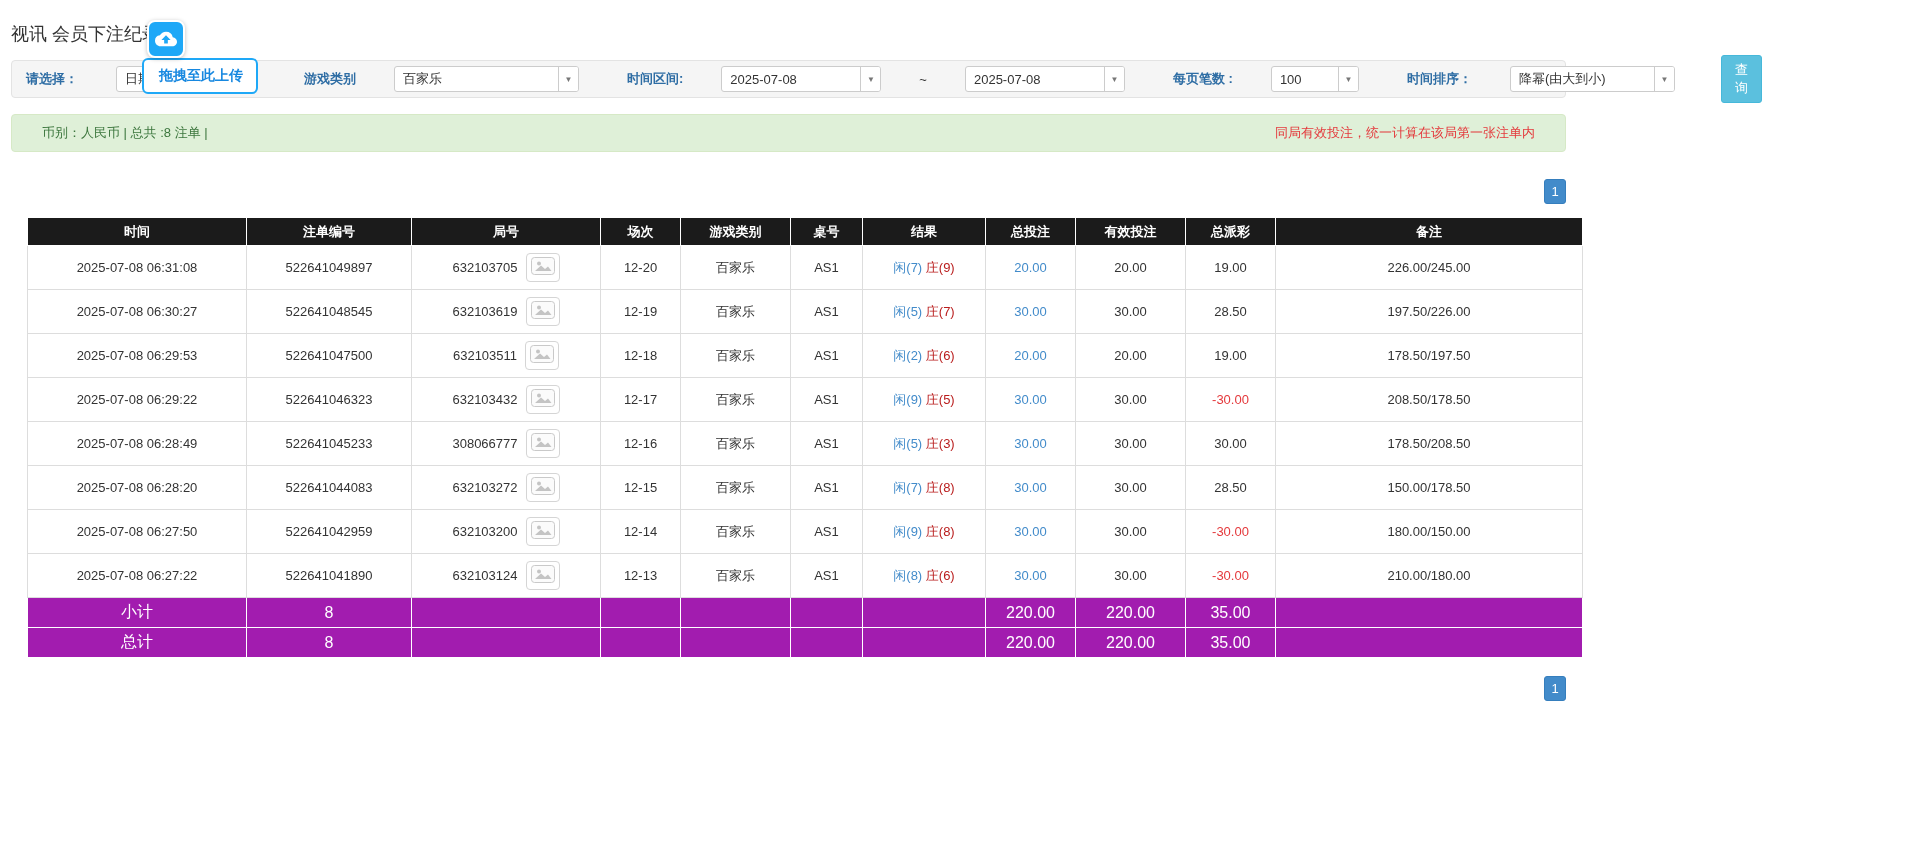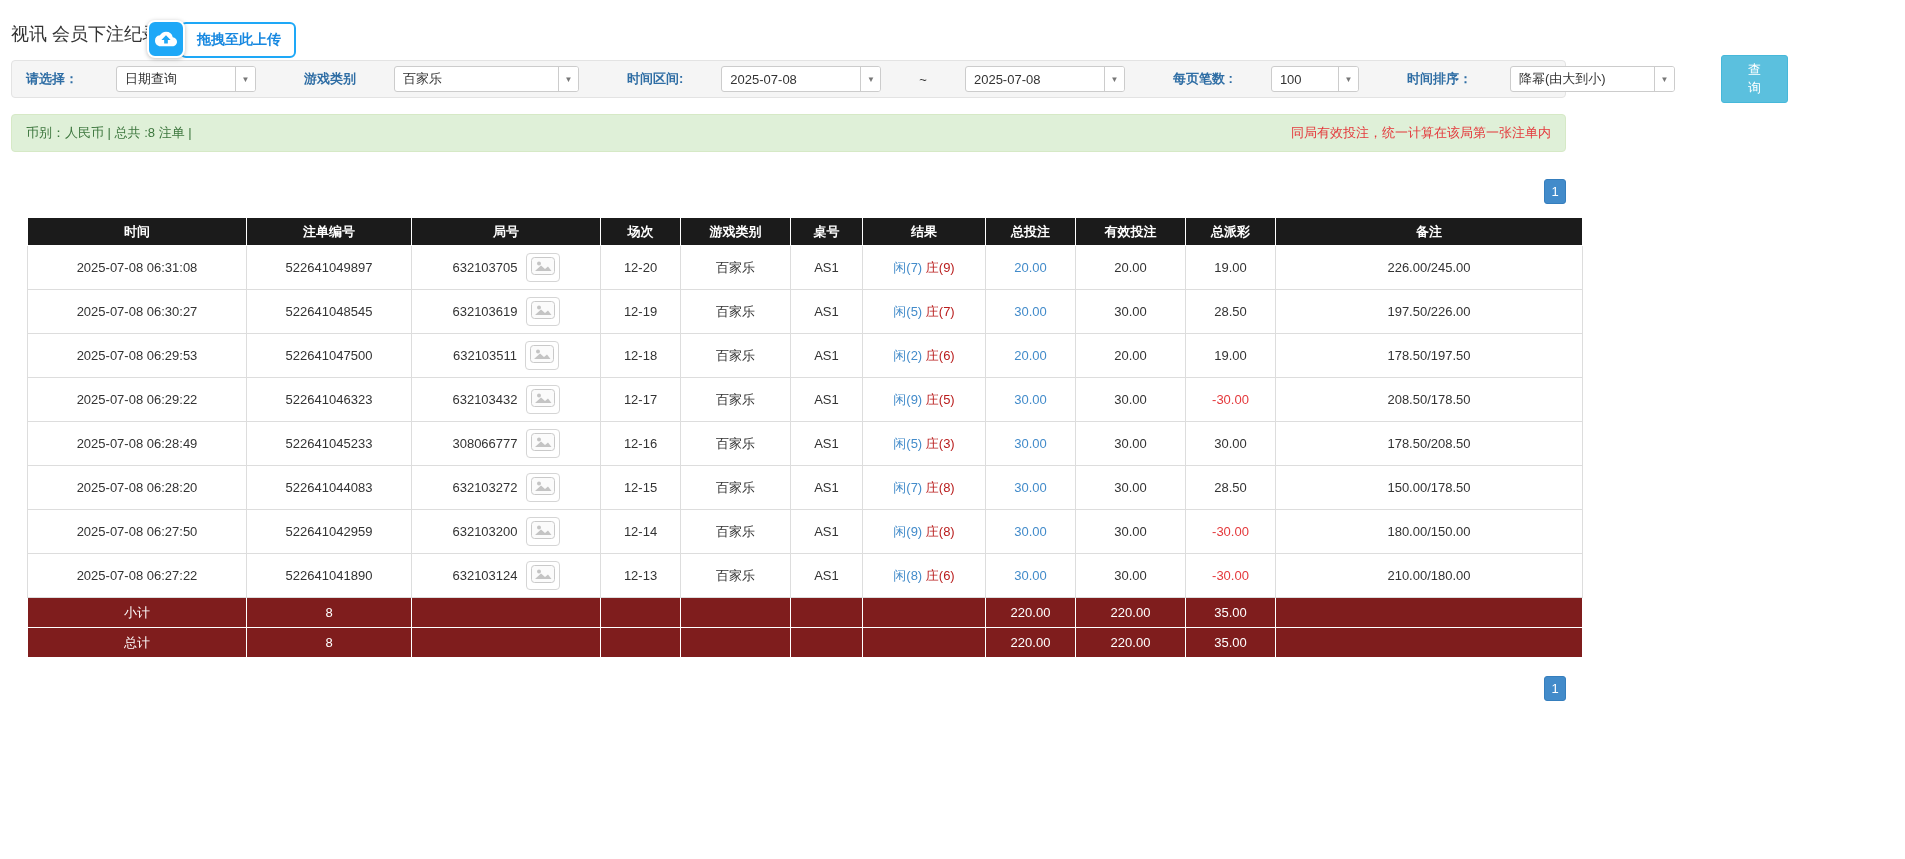--- a/index.html
+++ b/index.html
@@ -2,60 +2,60 @@
 <html><head>
 <meta charset="utf-8">
 <style>
   * { margin:0; padding:0; box-sizing:border-box; }
   html,body { width:1905px; height:859px; background:#fff;
     font-family:"Liberation Sans","DejaVu Sans",sans-serif; }
   .wrap { position:relative; width:1905px; height:859px; overflow:hidden; background:#fff; }
 
   .page-title { position:absolute; left:11px; top:22px; font-size:18px; color:#333; }
 
-  .upload-badge { position:absolute; left:147px; top:20px; display:flex; align-items:flex-end; z-index:5; }
+  .upload-badge { position:absolute; left:147px; top:20px; display:flex; align-items:flex-start; z-index:5;flex-direction:column; }
   .upload-icon { width:38px; height:38px; background:#1ea8f7; border:2px solid #fff; border-radius:8px;
     display:flex; align-items:center; justify-content:center; box-shadow:0 1px 4px rgba(0,0,0,.25); z-index:2; }
   .upload-label { margin-left:-5px; background:#fff; border:2px solid #1ea8f7; border-radius:6px;
     padding:7px 13px 7px 15px; color:#1788e0; font-weight:bold; font-size:14px; white-space:nowrap; }
 
   .filter-bar { position:absolute; left:11px; top:60px; width:1555px; height:38px; background:#f5f5f5;
     border:1px solid #e3e3e3; border-radius:4px; display:flex; align-items:center; padding:0 14px; font-size:13px;gap:32px; }
   .f-label { color:#2e6da4; font-weight:bold; white-space:nowrap; margin-right:6px; }
   .gap { margin-left:16px; }
   .combo { display:flex; align-items:center; height:26px; background:#fff; border:1px solid #ccc;
     border-radius:3px; overflow:hidden; flex:0 0 auto; }
   .combo .val { padding:0 8px; font-size:13px; color:#333; flex:1; white-space:nowrap; overflow:hidden; }
   .combo .arrow { width:20px; height:100%; border-left:1px solid #ccc; display:flex; align-items:center;
     justify-content:center; color:#777; font-size:8px; background:#fff; cursor:pointer; }
   .w130{width:140px;} .w185{width:185px;} .w160{width:160px;} .w88{width:88px;} .w165{width:165px;}
   .tilde { color:#333; margin:0 6px; }
   .search-btn { margin-left:14px; background:#5bc0de; border:1px solid #46b8da; color:#fff; font-size:13px;
-    padding:5px 26px; border-radius:3px; cursor:pointer; }
+    padding:5px 13px; border-radius:3px; cursor:pointer; }
 
   .alert { position:absolute; left:11px; top:114px; width:1555px; height:38px; background:#dff0d8;
     border:1px solid #d6e9c6; border-radius:4px; display:flex; align-items:center;
-    justify-content:space-between; padding:0 14px; font-size:13px; }
+    justify-content:space-between; padding:0 30px; font-size:13px; }
   .alert-left { color:#3c763d; }
   .alert-right { color:#e4393c; }
 
   .pager { position:absolute; left:11px; width:1555px; display:flex; justify-content:flex-end; }
   .pager-top { top:179px; }
   .pager-bottom { top:676px; }
   .page-btn { min-width:22px; height:25px; background:#428bca; border:1px solid #357ebd; color:#fff;
     font-size:13px; border-radius:3px; cursor:pointer; padding:0 6px; }
 
   table.records { position:absolute; left:11px; top:217px; width:1555px; border-collapse:collapse;
     table-layout:fixed; font-size:13px;margin-left:16px; }
   .records thead th { background:#1b1b1b; color:#fff; height:28px; font-weight:bold;
     border:1px solid #fff; font-size:13px; text-align:center; }
   .records tbody td { background:#fff; color:#333; height:44px; text-align:center;
     border:1px solid #ddd; vertical-align:middle; }
-  .records tfoot td { background:#7f1d1d; color:#fff; height:30px; text-align:center;
-    border:1px solid #fff; font-size:13px; }
+  .records tfoot td { background:#a21caf; color:#fff; height:30px; text-align:center;
+    border:1px solid #fff; font-size:16px; }
 
   .round-wrap { display:inline-flex; align-items:center; gap:8px; }
   .img-btn { display:inline-flex; align-items:center; justify-content:center; cursor:pointer;
     background:#fff; border:1px solid #d5d5d5; border-radius:4px; padding:3px 4px; }
   .res-player { color:#428bca; }
   .res-banker { color:#b91c1c; }
   .bet-link { color:#428bca; text-decoration:none; cursor:pointer; }
   .neg { color:#e4393c; }
 </style>
 </head>

